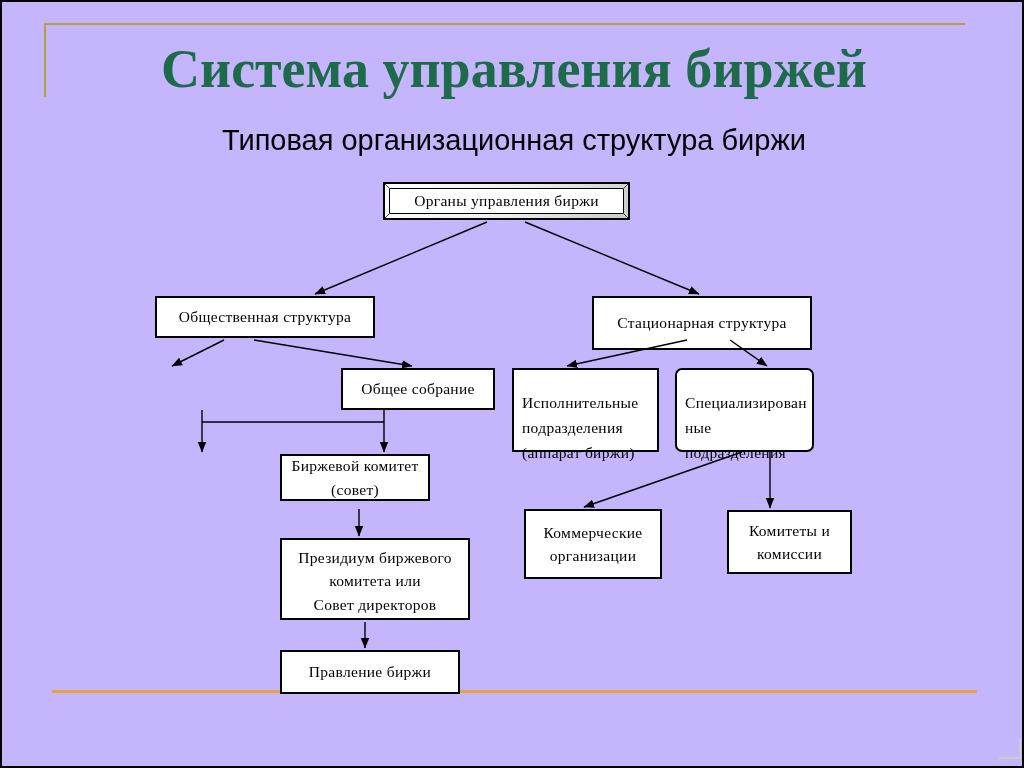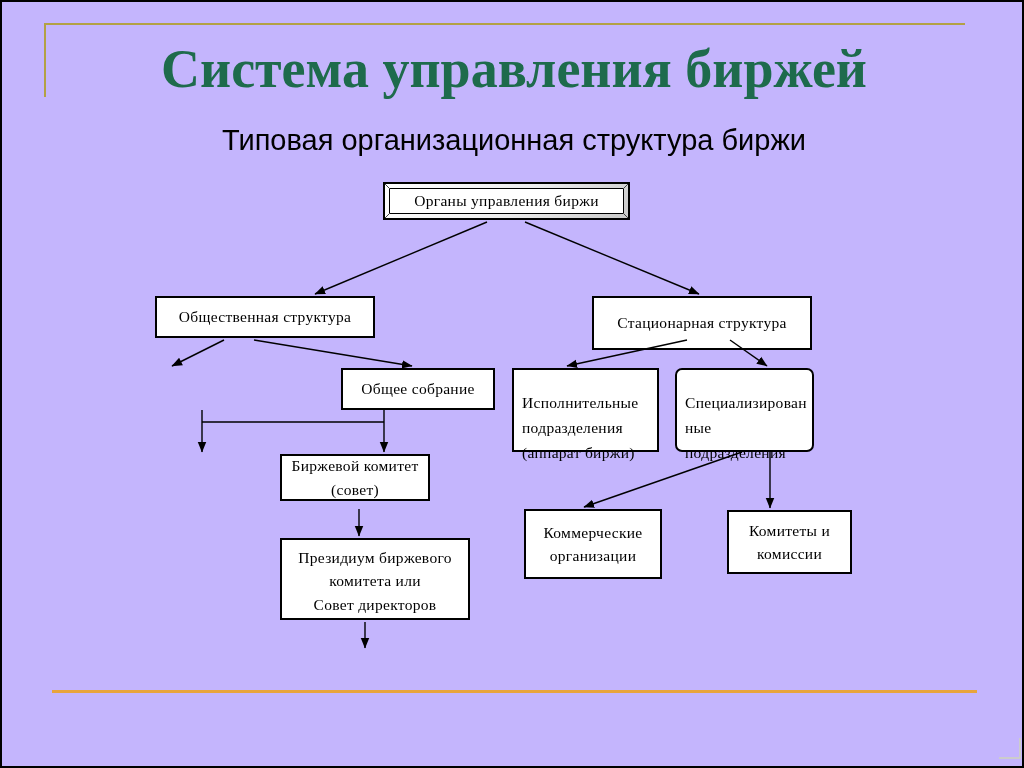--- a/index.html
+++ b/index.html
@@ -125,20 +125,23 @@
   <div class="node" style="left:278px;top:452px;width:150px;height:47px;">
     <span class="node-label">Биржевой комитет
 (совет)</span>
   </div>
 
   <div class="node v-top" style="left:262px;top:536px;width:190px;height:82px;margin-left:16px;">
     <span class="node-label">Президиум биржевого
 комитета или
 Совет директоров</span>
   </div>
+  <div class="node" style="left:278px;top:648px;width:180px;height:44px;">
+    <span class="node-label">Правление биржи</span>
+  </div>
 
   <div class="node" style="left:522px;top:507px;width:138px;height:70px;">
     <span class="node-label">Коммерческие
 организации</span>
   </div>
   <div class="node" style="left:700px;top:508px;width:125px;height:64px;margin-left:25px;">
     <span class="node-label">Комитеты и
 комиссии</span>
   </div>
 

